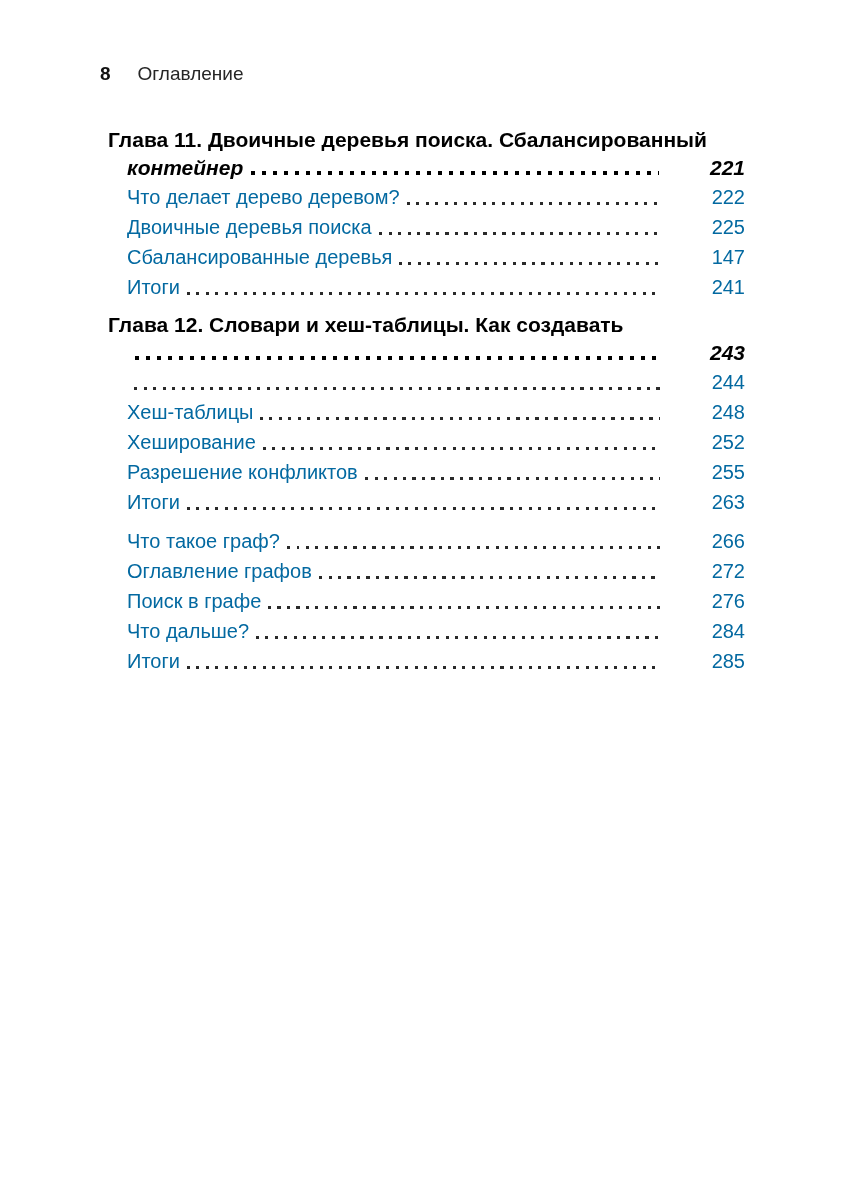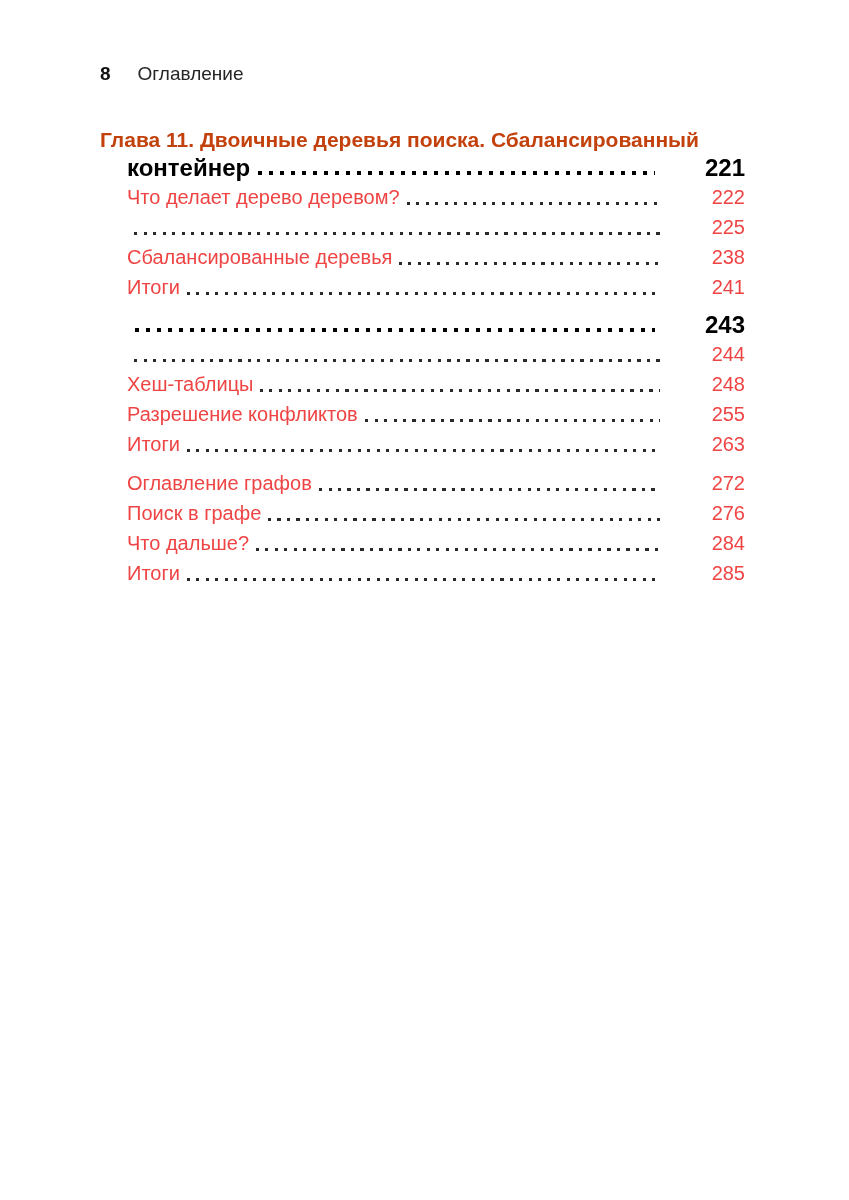--- a/index.html
+++ b/index.html
@@ -40,39 +40,41 @@
   .chapter {
     margin-top: 9px;
   }
   .chapter:first-child {
     margin-top: 0;
   }
   .chapter-title-line1 {
     font-weight: 700;
     font-size: 21px;
     line-height: 28px;
-    color: #c2410c;
+    color: #000000;
     white-space: nowrap;
+    margin-left: 8px;
   }
   .chapter-title-line2 {
     display: flex;
     align-items: flex-end;
     padding-left: 27px;
     font-weight: 700;
-    font-size: 24px;
+    font-size: 21px;
     line-height: 28px;
     color: #000000;
+    font-style: italic;
   }
   .entry {
     display: flex;
     align-items: flex-start;
     padding-left: 27px;
     font-size: 20px;
     line-height: 30px;
-    color: #ef4444;
+    color: #0369a1;
   }
   .label {
     white-space: nowrap;
   }
   .dots {
     flex: 1 1 auto;
     align-self: flex-end;
     height: 3px;
     margin: 0 9px 7px 7px;
     background-image: repeating-linear-gradient(to right, #2a2a2a 0 3px, transparent 3px 9.5px);
@@ -112,62 +114,74 @@
         <span class="label">контейнер</span>
         <span class="dots-bold"></span>
         <span class="pagenum">221</span>
       </div>
       <div class="entry">
         <span class="label">Что делает дерево деревом?</span>
         <span class="dots"></span>
         <span class="pagenum">222</span>
       </div>
       <div class="entry">
+        <span class="label">Двоичные деревья поиска</span>
         <span class="dots"></span>
         <span class="pagenum">225</span>
       </div>
       <div class="entry">
         <span class="label">Сбалансированные деревья</span>
         <span class="dots"></span>
-        <span class="pagenum">238</span>
+        <span class="pagenum">147</span>
       </div>
       <div class="entry">
         <span class="label">Итоги</span>
         <span class="dots"></span>
         <span class="pagenum">241</span>
       </div>
     </div>
 
     <div class="chapter">
+      <div class="chapter-title-line1">Глава 12. Словари и хеш-таблицы. Как создавать</div>
       <div class="chapter-title-line2">
         <span class="dots-bold"></span>
         <span class="pagenum">243</span>
       </div>
       <div class="entry">
         <span class="dots"></span>
         <span class="pagenum">244</span>
       </div>
       <div class="entry">
         <span class="label">Хеш-таблицы</span>
         <span class="dots"></span>
         <span class="pagenum">248</span>
       </div>
       <div class="entry">
+        <span class="label">Хеширование</span>
+        <span class="dots"></span>
+        <span class="pagenum">252</span>
+      </div>
+      <div class="entry">
         <span class="label">Разрешение конфликтов</span>
         <span class="dots"></span>
         <span class="pagenum">255</span>
       </div>
       <div class="entry">
         <span class="label">Итоги</span>
         <span class="dots"></span>
         <span class="pagenum">263</span>
       </div>
     </div>
 
     <div class="chapter">
+      <div class="entry">
+        <span class="label">Что такое граф?</span>
+        <span class="dots"></span>
+        <span class="pagenum">266</span>
+      </div>
       <div class="entry">
         <span class="label">Оглавление графов</span>
         <span class="dots"></span>
         <span class="pagenum">272</span>
       </div>
       <div class="entry">
         <span class="label">Поиск в графе</span>
         <span class="dots"></span>
         <span class="pagenum">276</span>
       </div>

